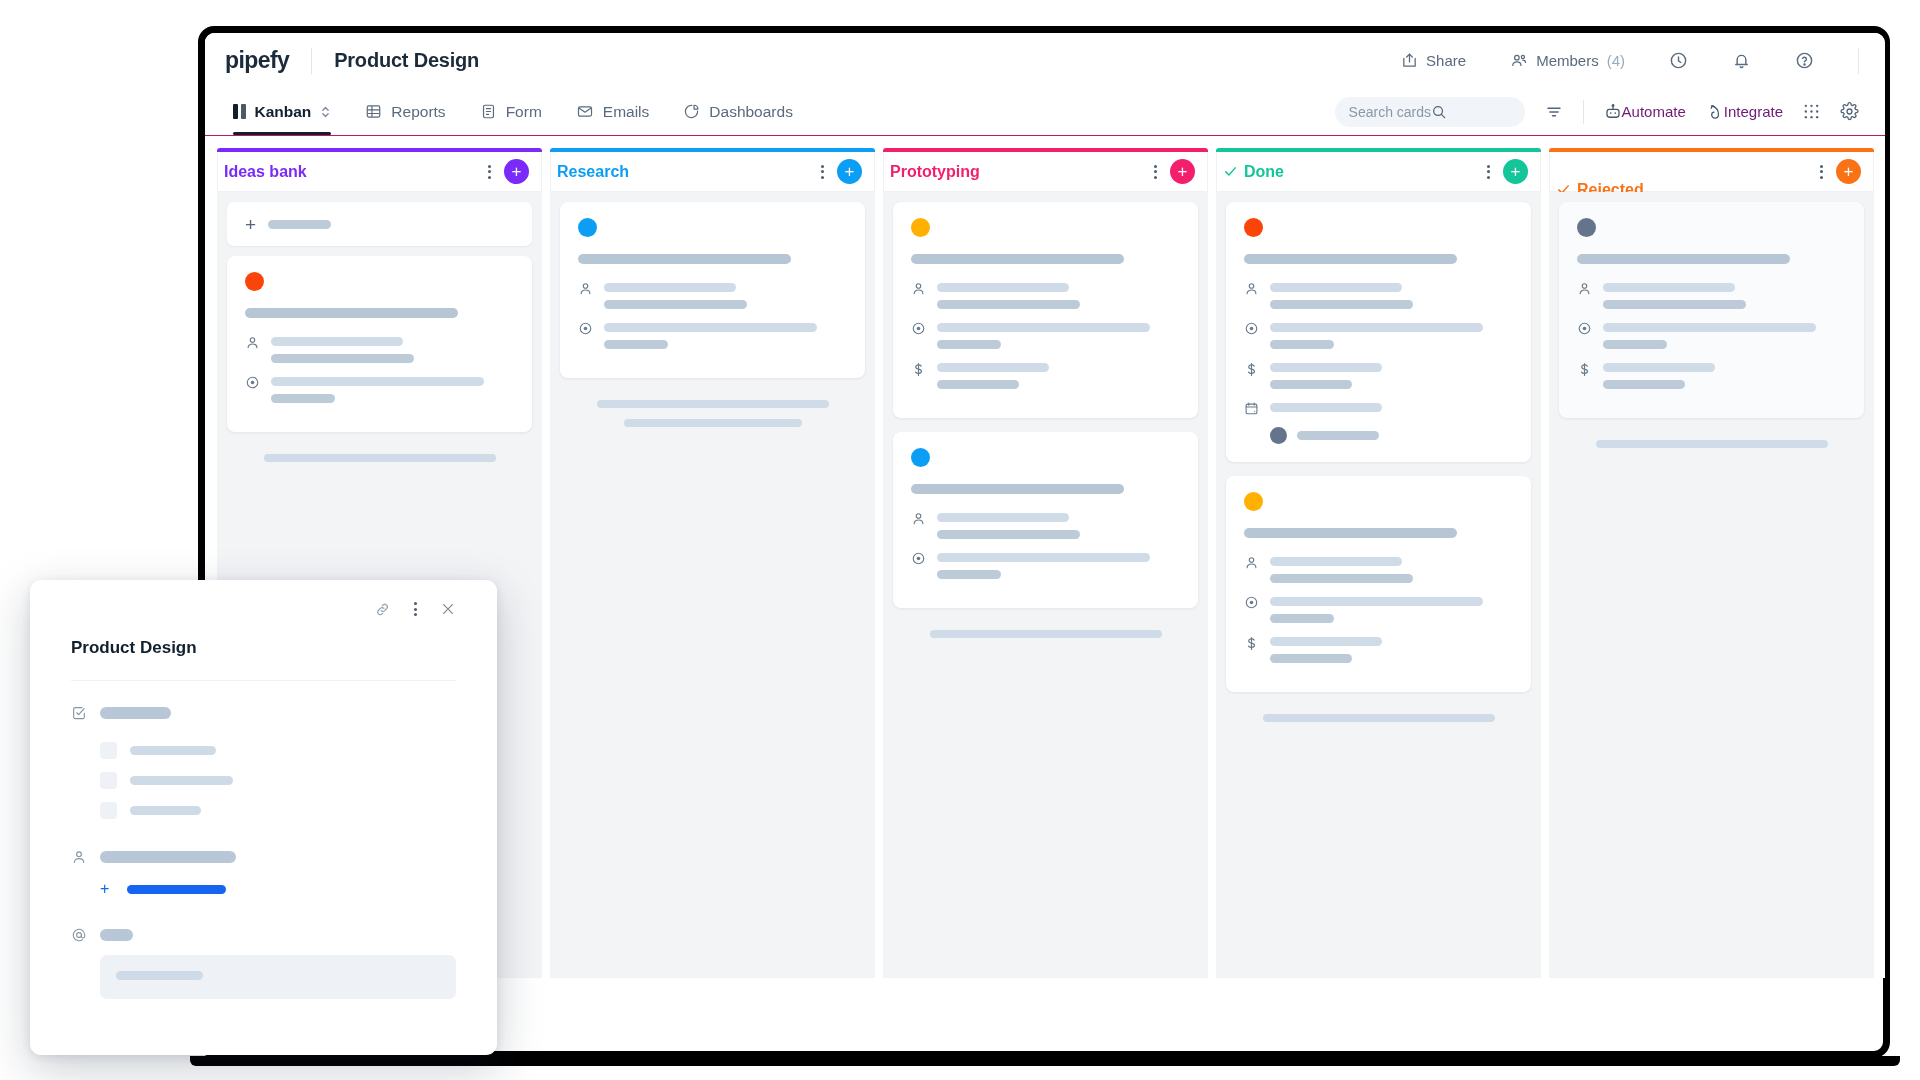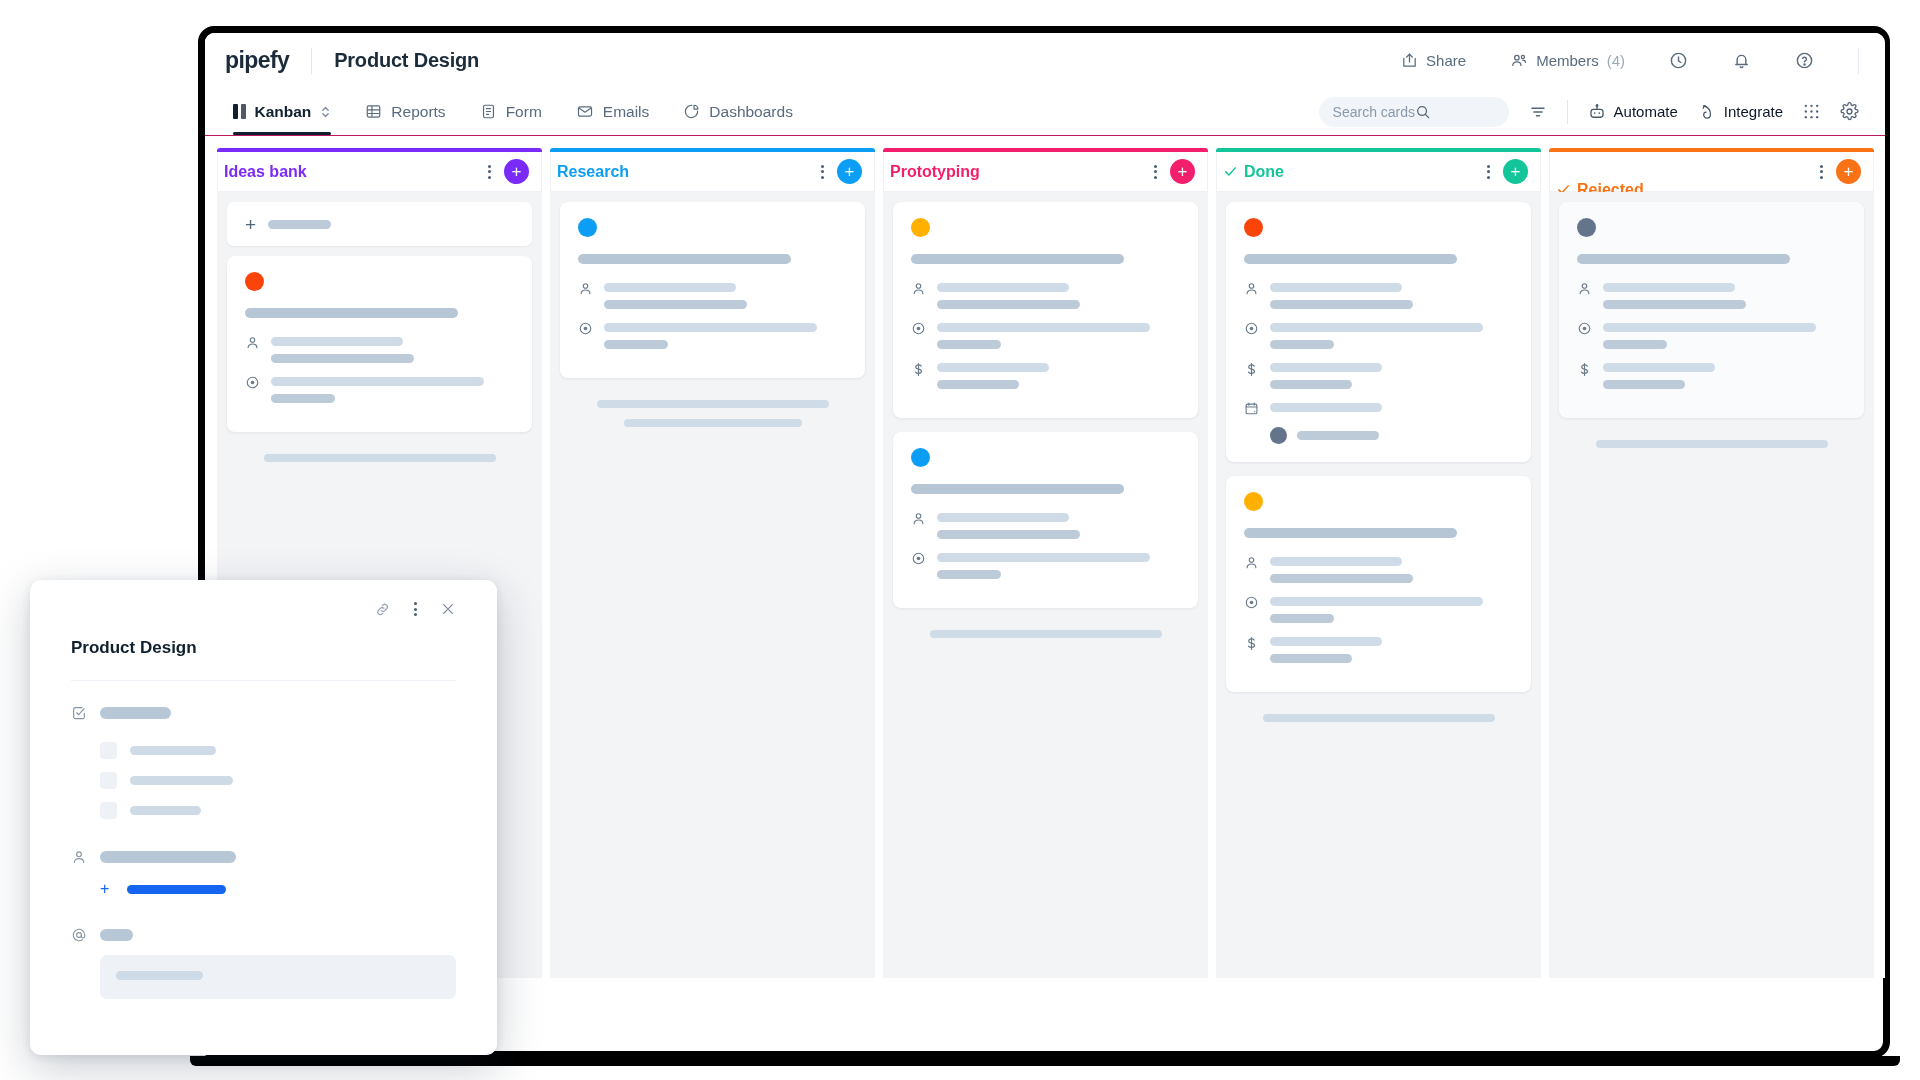--- a/index.html
+++ b/index.html
@@ -96,22 +96,22 @@
     display: flex; align-items: center;
     width: 190px; height: 30px;
     background: #f1f4f8; border-radius: 16px;
     padding: 0 11px 0 14px;
   }
   .search-box span {
     font-size: 14px; color: #8a98a8; flex: 1;
   }
   .divider-v { width: 1px; height: 24px; background: #e2e7ee; }
   .nav-act {
-    display: flex; align-items: center; gap: 8px;
-    font-size: 15px; color: #0f172a; cursor: pointer;
+    display: flex; align-items: center; 
+    font-size: 15px; color: #701a75; cursor: pointer;
   }
 
   
   .board {
     display: flex; gap: 8px;
     padding: 12px 10px 0 12px;
     height: calc(100% - 103px);
     background: #ffffff;
   }
   .column { width: 325px; flex: 0 0 325px; display: flex; flex-direction: column; }

